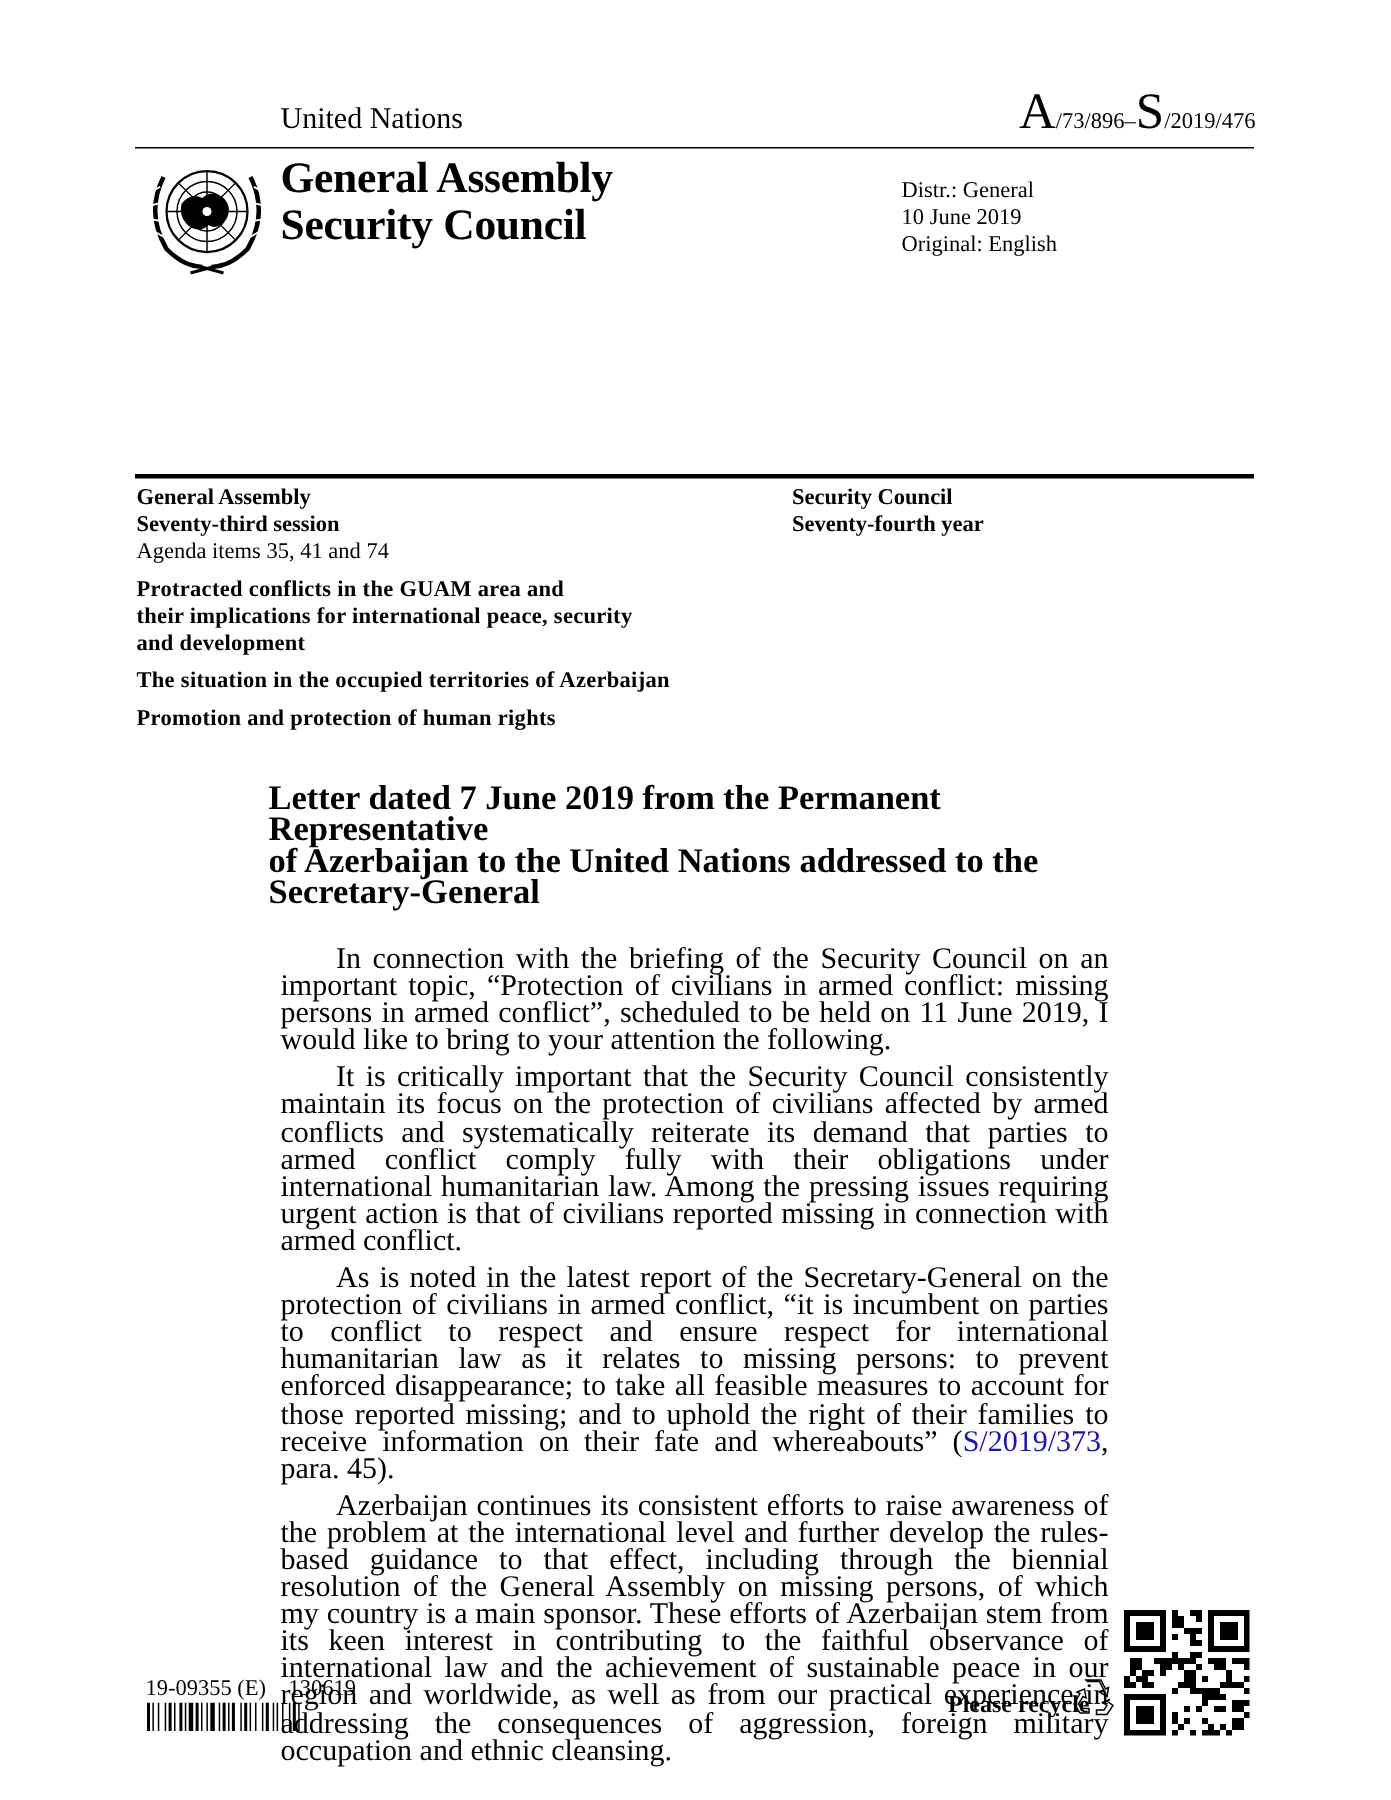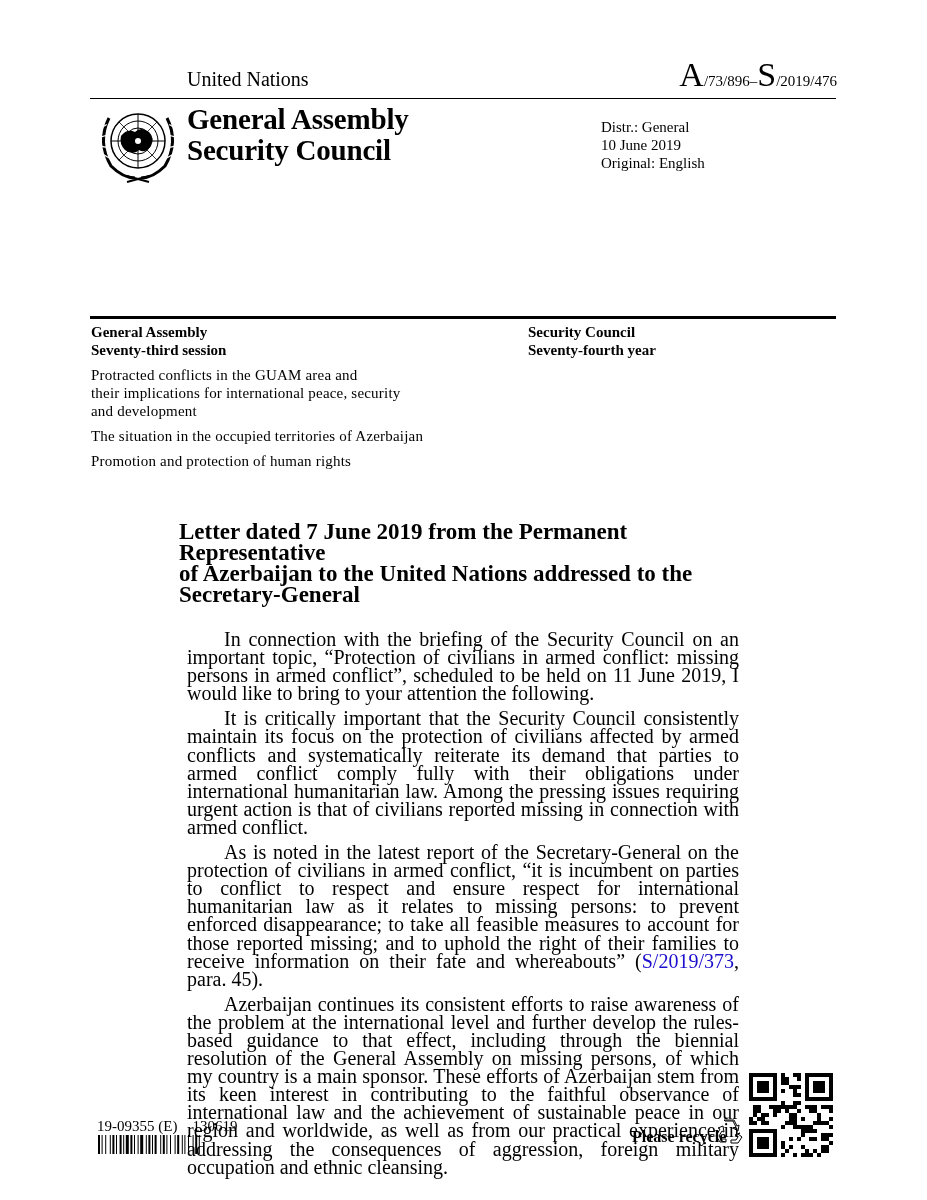--- a/index.html
+++ b/index.html
@@ -13,21 +13,21 @@
     .symbol .big { font-size: 34px; }
     .symbol .small { font-size: 15px; }
     .rule-top { left: 90px; top: 98px; width: 746px; height: 1px; background: #000; }
     .emblem { left: 95px; top: 104px; width: 86px; height: 80px; }
     .organ { left: 187px; top: 104px; font-size: 29px; font-weight: bold; line-height: 31px; letter-spacing: -0.2px; }
     .distr { left: 601px; top: 118px; font-size: 15px; line-height: 18px; }
     .distr .orig { }
     .rule-mid { left: 90px; top: 316px; width: 746px; height: 3px; background: #000; }
     .ga-block { left: 91px; top: 323px; font-size: 15px; line-height: 18px; }
     .ga-block .b { font-weight: bold; }
-    .ga-block .item { font-weight: normal; margin-top: 7px; letter-spacing: 0.2px; }
+    .ga-block .item { font-weight: bold; margin-top: 7px; letter-spacing: 0.2px; }
     .sc-block { left: 528px; top: 323px; font-size: 15px; line-height: 18px; font-weight: bold; }
     .letter-title { left: 179px; top: 521px; font-size: 23px; font-weight: bold; line-height: 21px; width: 560px; }
     .body { left: 187px; top: 630px; width: 552px; font-size: 20px; line-height: 18.1px; text-align: justify; }
     .body p { margin: 0 0 7px 0; text-indent: 37px; }
     .link { color: #1a0dcc; text-decoration: none; cursor: pointer; }
     .jobno { left: 97px; top: 1118px; font-size: 15px; white-space: pre; }
     .barcode { left: 98px; top: 1135px; width: 152px; height: 19px; }
     .recycle { left: 632px; top: 1128px; font-size: 16px; font-weight: bold; }
     .recycle-icon { left: 714px; top: 1117px; width: 30px; height: 28px; }
     .qr { left: 749px; top: 1073px; width: 84px; height: 84px; }
@@ -82,20 +82,21 @@
   <div>Distr.: General</div>
   <div>10 June 2019</div>
   <div class="orig">Original: English</div>
 </div>
 
 <div class="abs rule-mid"></div>
 
 <div class="abs ga-block">
   <div class="b">General Assembly</div>
   <div class="b">Seventy-third session</div>
+  <div>Agenda items 35, 41 and 74</div>
   <div class="item">
     <div>Protracted conflicts in the GUAM area and</div>
     <div>their implications for international peace, security</div>
     <div>and development</div>
   </div>
   <div class="item">The situation in the occupied territories of Azerbaijan</div>
   <div class="item">Promotion and protection of human rights</div>
 </div>
 
 <div class="abs sc-block">

